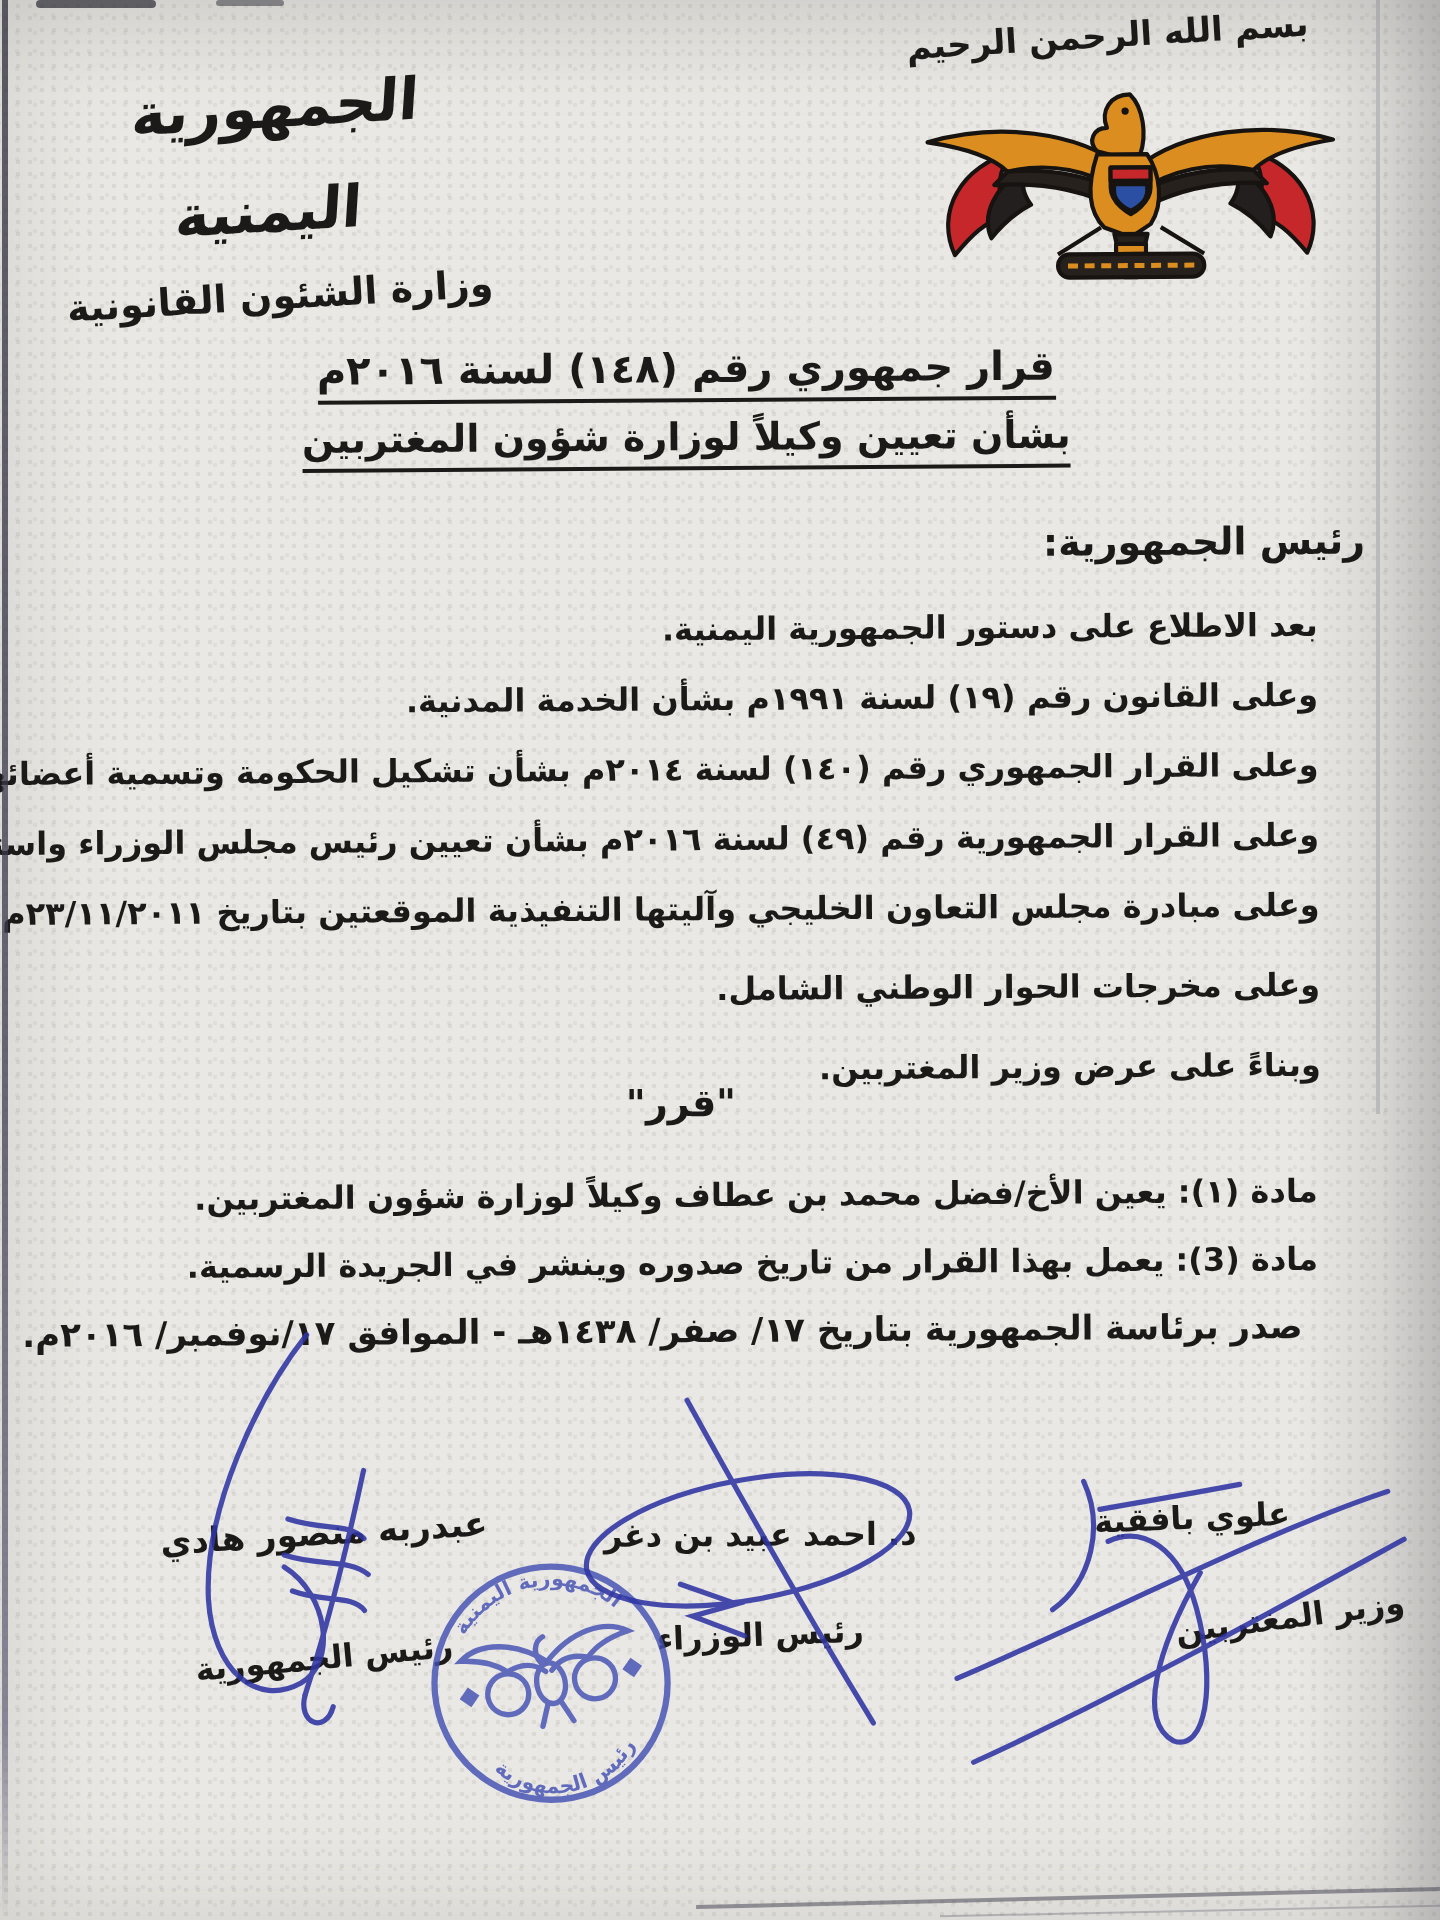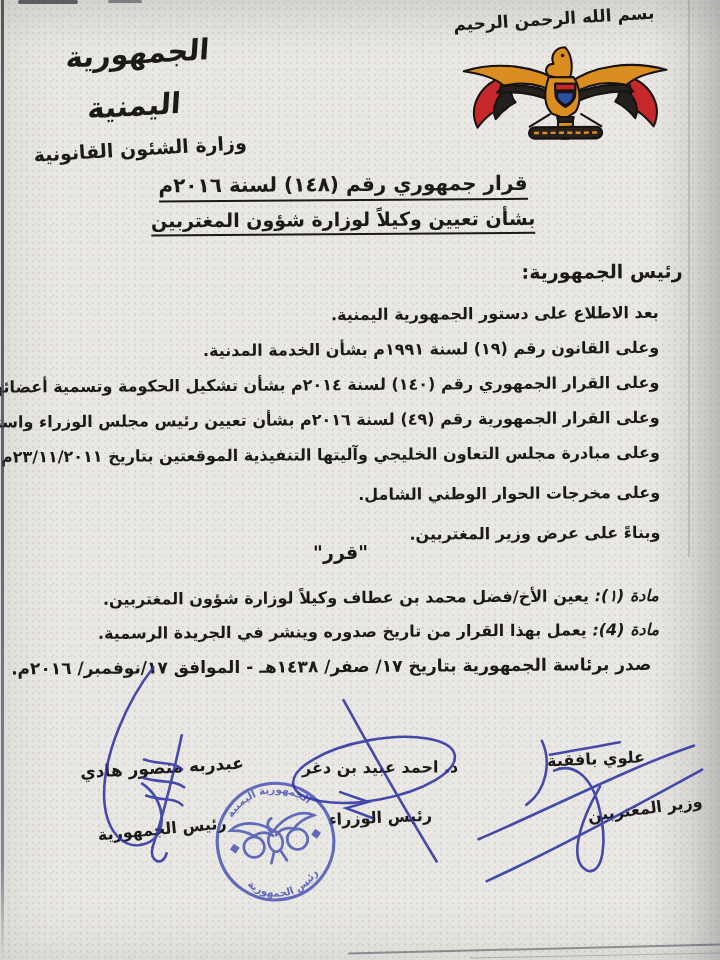--- a/index.html
+++ b/index.html
@@ -35,21 +35,21 @@
   .title-line1{font-size:20px;}
   .title-line2{font-size:19px;margin-top:7px;}
   
   .authority{position:absolute;top:262px;right:36px;font-size:19px;font-weight:bold;}
   .preamble{position:absolute;top:297px;right:60px;left:30px;text-align:right;}
   .clause{font-size:16px;font-weight:bold;line-height:35px;white-space:nowrap;}
   .clause.sp{margin-top:5px;}
   .decision{position:absolute;top:541px;left:0;right:40px;text-align:center;font-size:19px;font-weight:bold;}
   .articles{position:absolute;top:581px;right:62px;left:20px;text-align:right;}
   .article{font-size:16px;line-height:34px;white-space:nowrap;font-weight:bold;}
-  .article .lbl{font-weight:bold;font-style:italic;}
+  .article .lbl{font-weight:bold;}
   .issuance{position:absolute;top:656px;right:70px;left:20px;text-align:right;
     font-size:17px;font-weight:bold;white-space:nowrap;}
   
   .sig-name,.sig-title{position:absolute;font-weight:bold;white-space:nowrap;}
   .sig-name-left{top:756px;left:78px;font-size:17px;transform:rotate(-3deg);}
   .sig-title-left{top:818px;left:95px;font-size:16px;transform:rotate(-5deg);}
   .sig-name-center{top:758px;left:300px;font-size:16px;}
   .sig-title-center{top:808px;left:326px;font-size:16px;transform:rotate(-2deg);}
   .sig-name-right{top:751px;left:545px;font-size:16px;transform:rotate(-2deg);}
   .sig-title-right{top:801px;left:585px;font-size:16px;transform:rotate(-7deg);}
@@ -116,21 +116,21 @@
       <div class="clause">وعلى القرار الجمهورية رقم (٤٩) لسنة ٢٠١٦م بشأن تعيين رئيس مجلس الوزراء واستمرار أعضاء الحكومة.</div>
       <div class="clause">وعلى مبادرة مجلس التعاون الخليجي وآليتها التنفيذية الموقعتين بتاريخ ٢٣/١١/٢٠١١م.</div>
       <div class="clause sp">وعلى مخرجات الحوار الوطني الشامل.</div>
       <div class="clause sp">وبناءً على عرض وزير المغتربين.</div>
     </div>
 
     <div class="decision rtl">"قرر"</div>
 
     <div class="articles rtl">
       <div class="article"><span class="lbl">مادة (١):</span><span> يعين الأخ/فضل محمد بن عطاف وكيلاً لوزارة شؤون المغتربين.</span></div>
-      <div class="article"><span class="lbl">مادة (4):</span><span> يعمل بهذا القرار من تاريخ صدوره وينشر في الجريدة الرسمية.</span></div>
+      <div class="article"><span class="lbl">مادة (3):</span><span> يعمل بهذا القرار من تاريخ صدوره وينشر في الجريدة الرسمية.</span></div>
     </div>
 
     <div class="issuance rtl">صدر برئاسة الجمهورية بتاريخ ١٧/ صفر/ ١٤٣٨هـ  -  الموافق ١٧/نوفمبر/ ٢٠١٦م.</div>
 
     <div class="sig-name sig-name-left rtl">عبدربه منصور هادي</div>
     <div class="sig-title sig-title-left rtl">رئيس الجمهورية</div>
     <div class="sig-name sig-name-center rtl">د. احمد عبيد بن دغر</div>
     <div class="sig-title sig-title-center rtl">رئيس الوزراء</div>
     <div class="sig-name sig-name-right rtl">علوي بافقية</div>
     <div class="sig-title sig-title-right rtl">وزير المغتربين</div>

